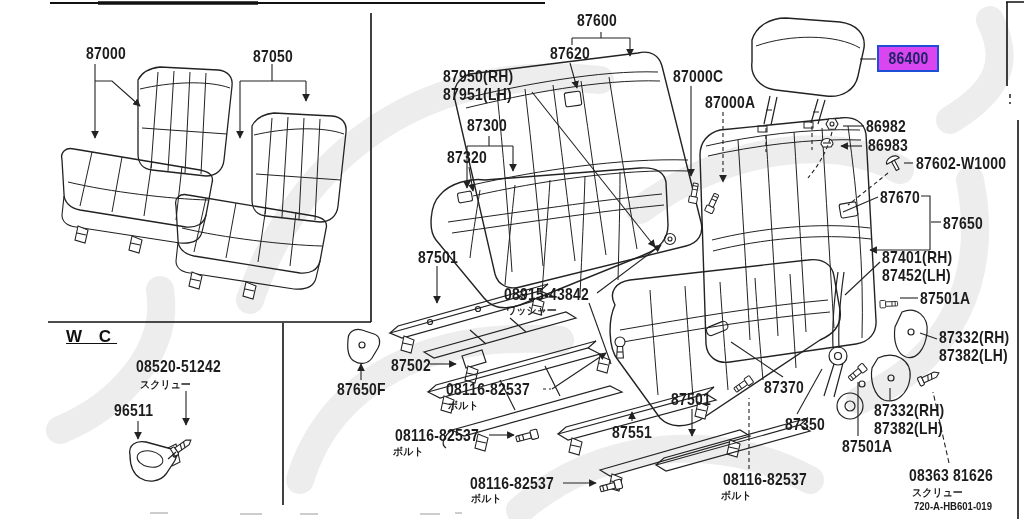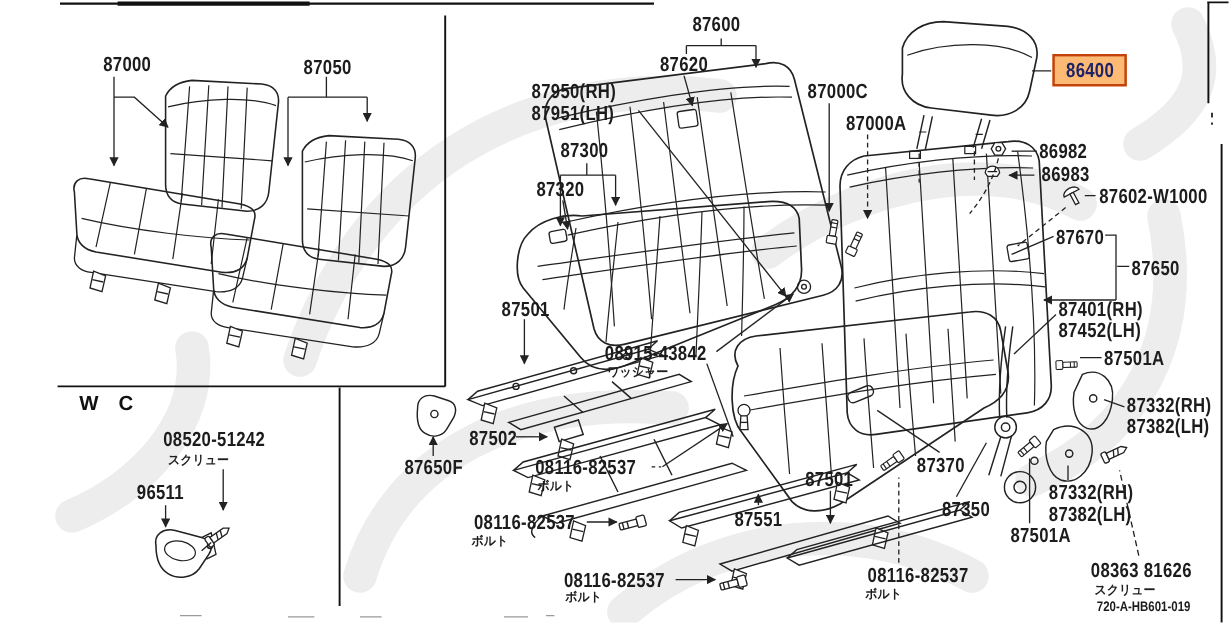--- a/index.html
+++ b/index.html
@@ -6,22 +6,22 @@
   #stage{position:relative;width:1024px;height:519px;background:#fff;overflow:hidden;
          font-family:"Liberation Sans",sans-serif;}
   #art{position:absolute;left:0;top:0;}
   .pl{position:absolute;font:600 17px/1.05 "Liberation Sans",sans-serif;color:#1c1c1c;
       transform:scaleX(.82);transform-origin:0 0;white-space:nowrap;letter-spacing:.3px;}
   .jp{position:absolute;font:600 10.5px/1 "DejaVu Sans",sans-serif;color:#1c1c1c;
       transform:scaleX(.95);transform-origin:0 0;white-space:nowrap;}
   .code{position:absolute;font:600 11.5px/1 "Liberation Sans",sans-serif;color:#1c1c1c;
       transform:scaleX(.83);transform-origin:0 0;white-space:nowrap;}
   .wc{position:absolute;font:700 17px/1 "Liberation Sans",sans-serif;color:#111;
-      letter-spacing:6px;}
-  .hl-box{position:absolute;background:#fdba74;border:2px solid #c2410c;
+      letter-spacing:6px;text-decoration:underline;}
+  .hl-box{position:absolute;background:#d946ef;border:2px solid #1d4ed8;
       display:flex;align-items:center;justify-content:center;box-sizing:border-box;}
   .hl-box span{font:600 17px/1 "Liberation Sans",sans-serif;color:#1d2366;
       transform:scaleX(.82);letter-spacing:.3px;}
 </style>
 </head>
 <body>
 
 <div id="stage">
 
 <svg id="art" width="1024" height="519" viewBox="0 0 1024 519">

